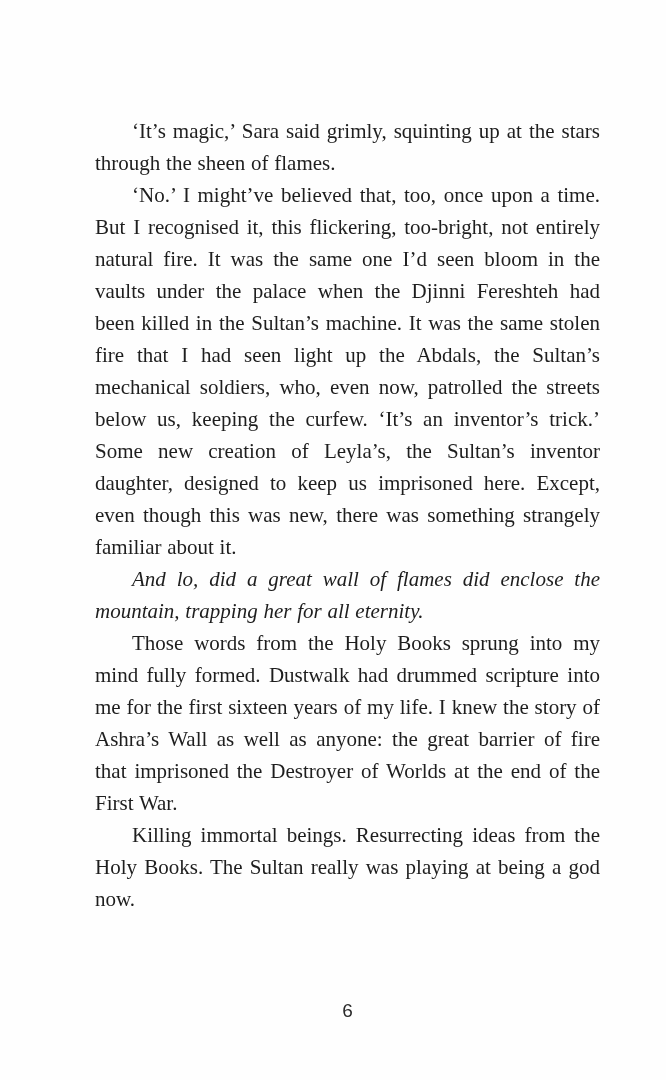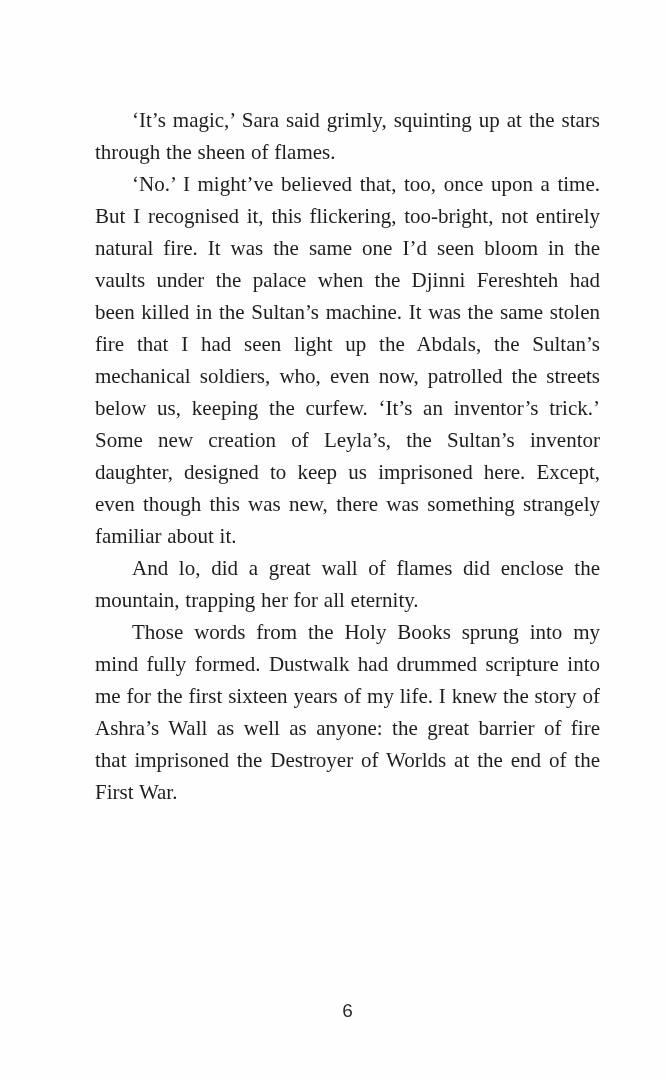--- a/index.html
+++ b/index.html
@@ -12,32 +12,33 @@
     width: 666px;
     height: 1080px;
     background: #fefefe;
     overflow: hidden;
     font-family: "Liberation Serif", "DejaVu Serif", serif;
     color: #1e1e1e;
   }
   .text-block {
     position: absolute;
     left: 95px;
-    top: 104px;
+    top: 115px;
     width: 505px;
   }
   .text-block p {
     margin: 0;
     font-size: 21px;
     line-height: 32px;
     text-align: justify;
     text-indent: 37px;
     word-spacing: 0.5px;
   }
   .text-block p.italic {
+    font-style: italic;
   }
   .page-number {
     position: absolute;
     left: 95px;
     top: 1000px;
     width: 505px;
     text-align: center;
     font-family: "Liberation Sans", "DejaVu Sans", sans-serif;
     font-size: 19px;
     color: #2b2b2b;
@@ -45,15 +46,16 @@
 </style>
 </head>
 <body>
 
 <div class="book-page">
   <div class="text-block">
     <p>‘It’s magic,’ Sara said grimly, squinting up at the stars through the sheen of flames.</p>
     <p>‘No.’ I might’ve believed that, too, once upon a time. But I recognised it, this flickering, too-bright, not entirely natural fire. It was the same one I’d seen bloom in the vaults under the palace when the Djinni Fereshteh had been killed in the Sultan’s machine. It was the same stolen fire that I had seen light up the Abdals, the Sultan’s mechanical soldiers, who, even now, patrolled the streets below us, keeping the curfew. ‘It’s an inventor’s trick.’ Some new creation of Leyla’s, the Sultan’s inventor daughter, designed to keep us imprisoned here. Except, even though this was new, there was something strangely familiar about it.</p>
     <p class="italic">And lo, did a great wall of flames did enclose the mountain, trapping her for all eternity.</p>
     <p>Those words from the Holy Books sprung into my mind fully formed. Dustwalk had drummed scripture into me for the first sixteen years of my life. I knew the story of Ashra’s Wall as well as anyone: the great barrier of fire that imprisoned the Destroyer of Worlds at the end of the First War.</p>
+    <p>Killing immortal beings. Resurrecting ideas from the Holy Books. The Sultan really was playing at being a god now.</p>
   </div>
   <div class="page-number">6</div>
 </div>
 
 </body></html>

